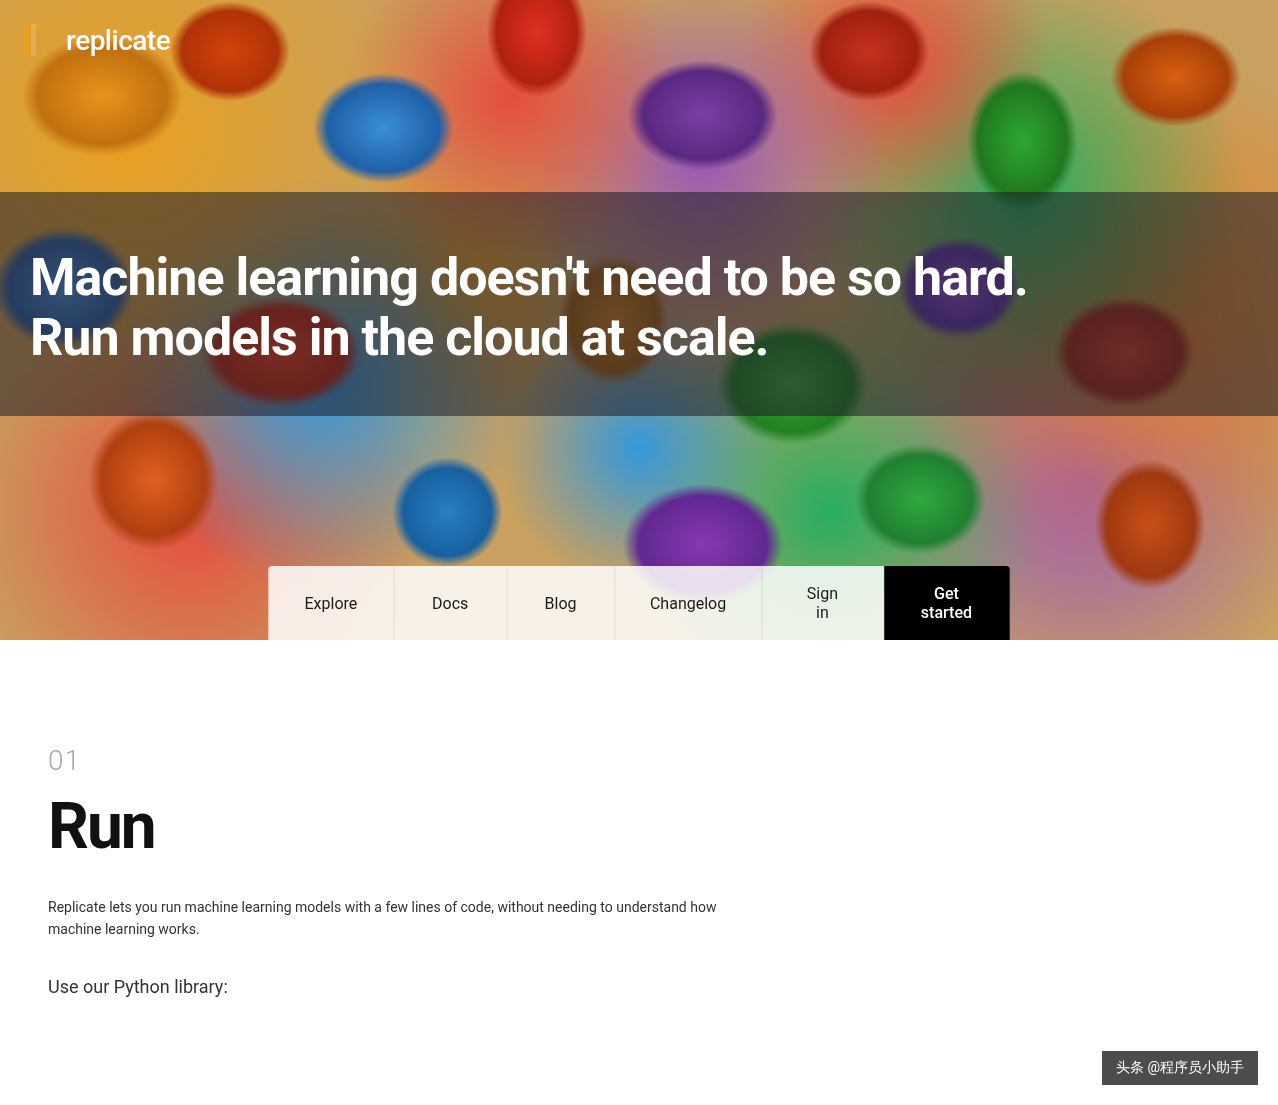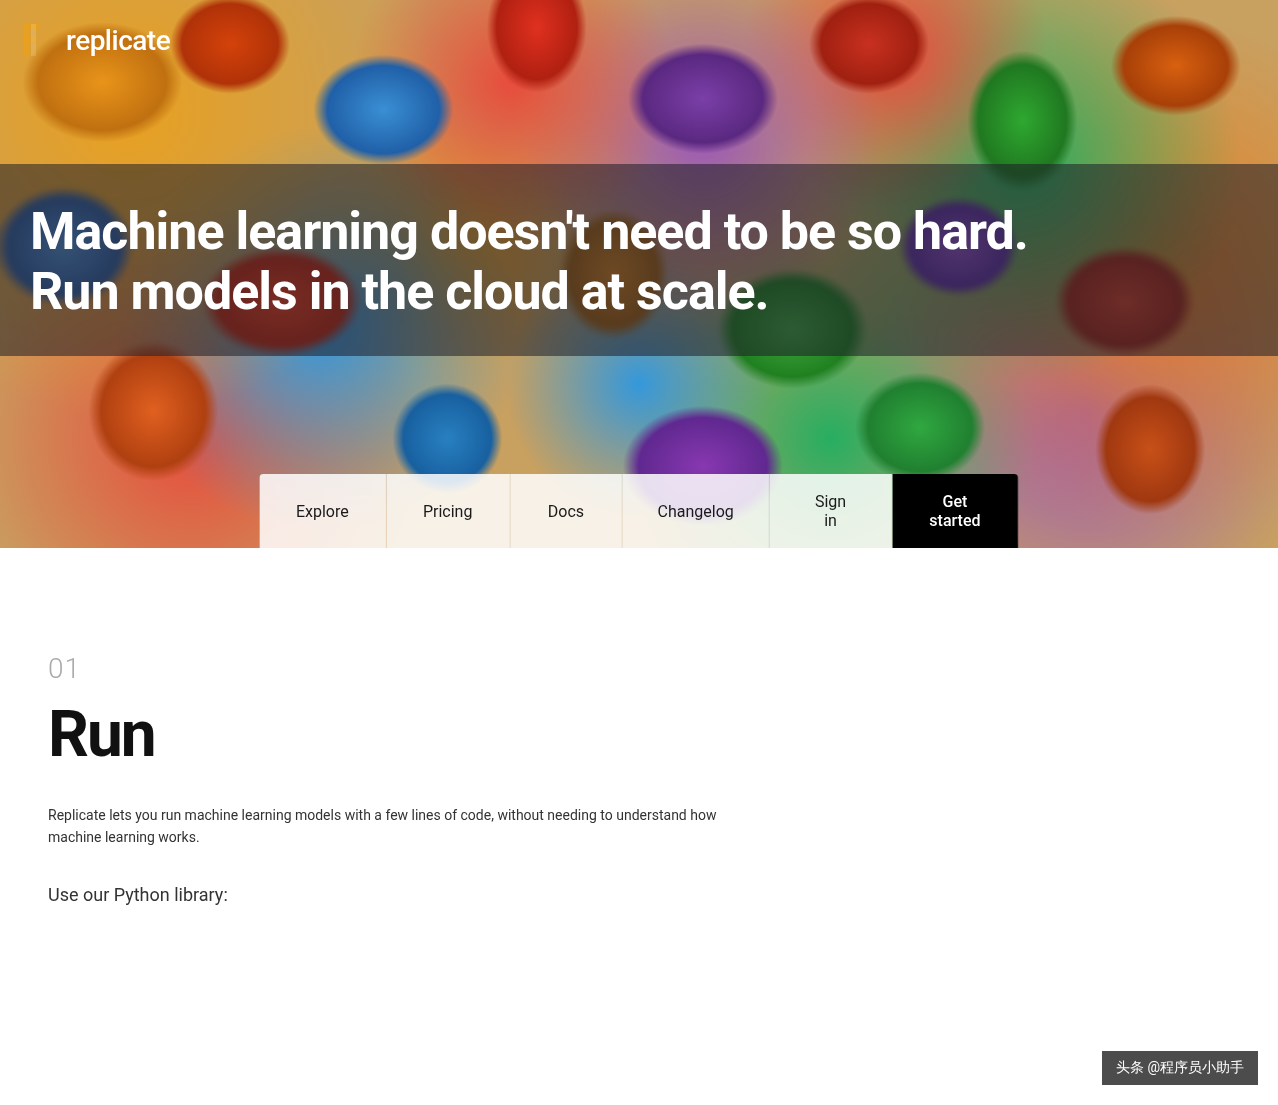--- a/index.html
+++ b/index.html
@@ -12,21 +12,21 @@
       font-family: -apple-system, BlinkMacSystemFont, 'Segoe UI', Roboto, sans-serif;
       background: #fff;
       width: 1278px;
       overflow-x: hidden;
     }
 
     
     .hero {
       position: relative;
       width: 100%;
-      height: 548px;
+      height: 640px;
       overflow: hidden;
     }
 
     .hero-bg {
       position: absolute;
       top: 0; left: 0; right: 0; bottom: 0;
       background: 
         radial-gradient(circle at 10% 20%, #e8a020 0%, transparent 25%),
         radial-gradient(circle at 25% 60%, #3498db 0%, transparent 20%),
         radial-gradient(circle at 40% 15%, #e74c3c 0%, transparent 18%),
@@ -236,22 +236,22 @@
 
   <div class="hero-headline">
     <h1>
       <span>Machine learning doesn't need to be so hard.</span><br>
       <span>Run models in the cloud at scale.</span>
     </h1>
   </div>
 
   <nav class="navbar">
     <div class="nav-item">Explore</div>
-    <div class="nav-item">Pricing</div>
     <div class="nav-item">Docs</div>
+    <div class="nav-item">Blog</div>
     <div class="nav-item">Changelog</div>
     <div class="nav-item nav-item-signin">Sign in</div>
     <div class="nav-item nav-item-getstarted">Get started</div>
   </nav>
 </div>
 
 <div class="content-section">
   <div class="section-number">01</div>
   <h2 class="section-title">Run</h2>
   <p class="section-description">Replicate lets you run machine learning models with a few lines of code, without needing to understand how machine learning works.</p>

